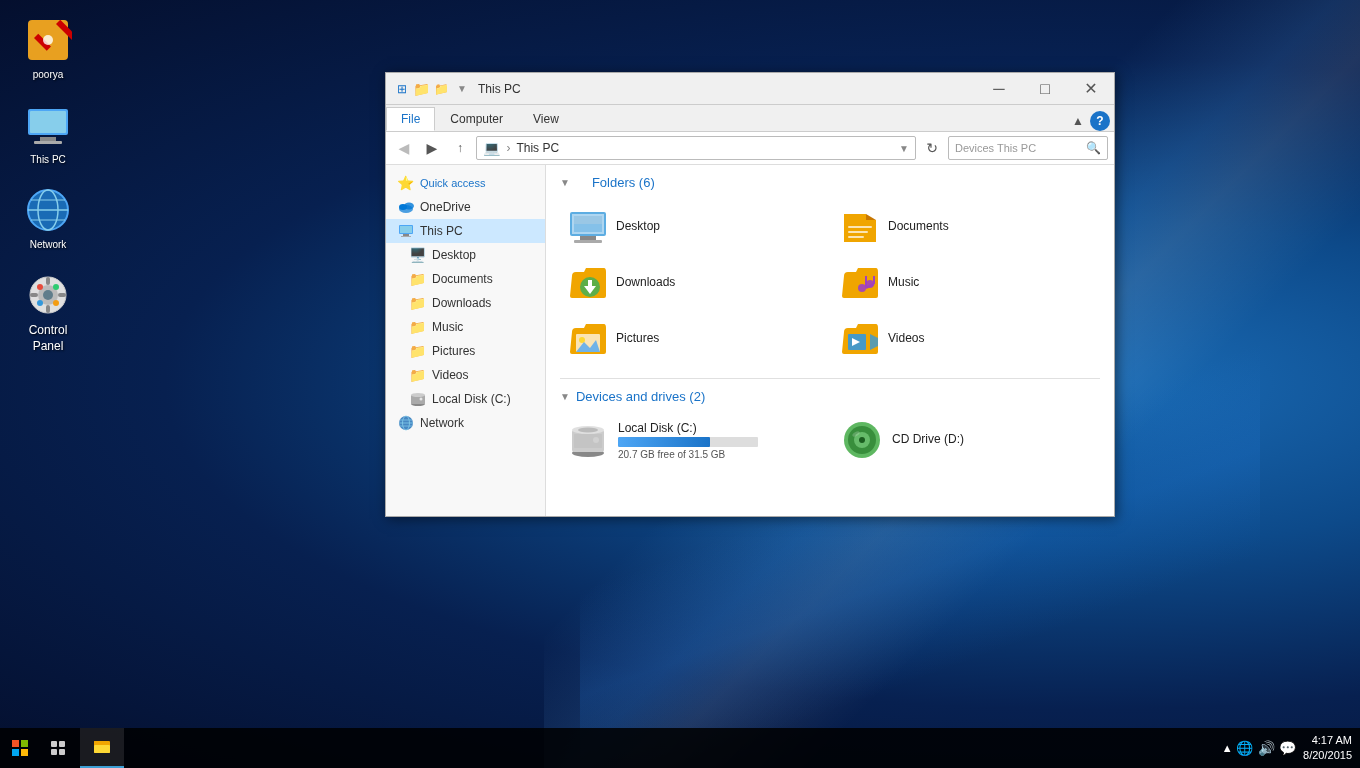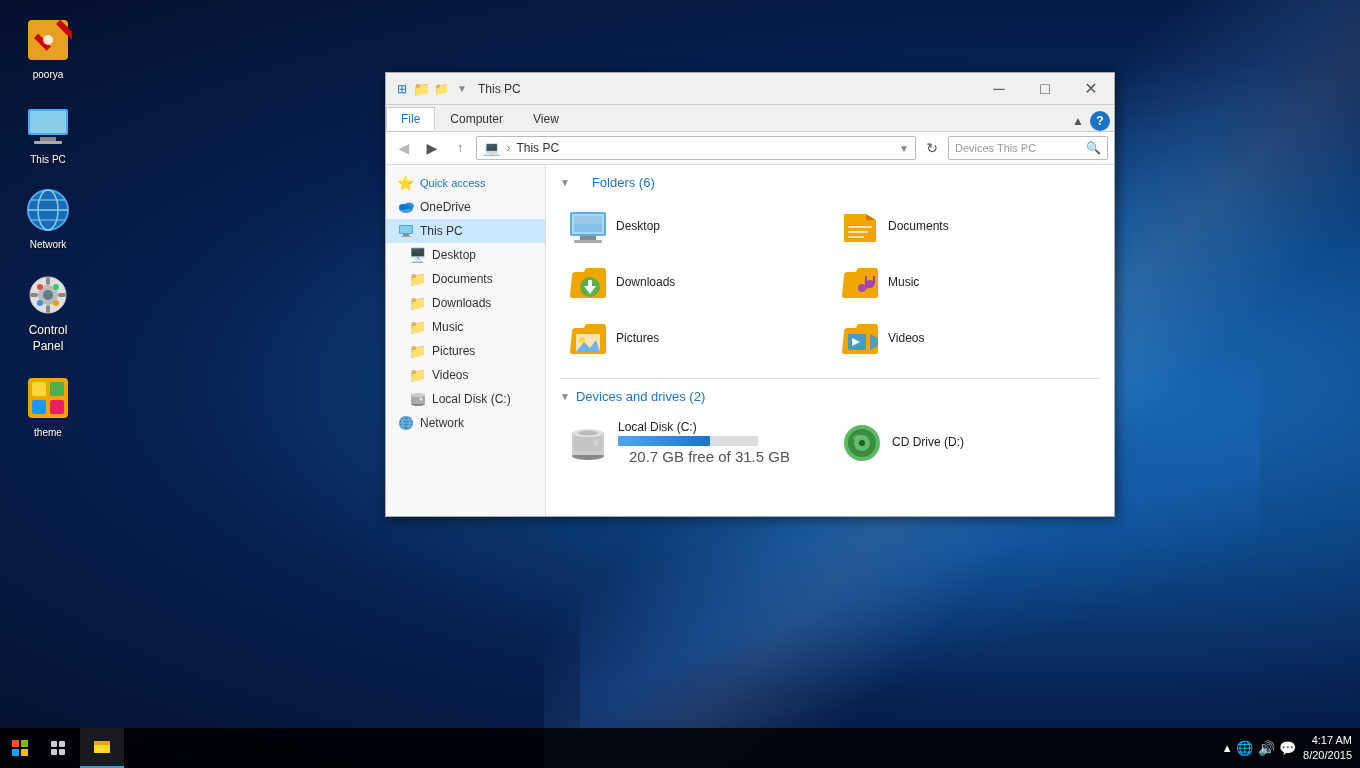--- a/index.html
+++ b/index.html
@@ -478,24 +478,23 @@
       background: #ddd;
       border-radius: 1px;
       overflow: hidden;
     }
     .drive-bar-fill {
       height: 100%;
       background: linear-gradient(to right, #4da6f5, #1a73c8);
       border-radius: 1px;
     }
     .drive-space {
-      font-size: 15px;
+      font-size: 10px;
       color: #555;
       margin-top: 2px;
-      margin-left: 11px;
     }
   </style>
 </head>
 <body>
 
 <div class="desktop">
 
   <div class="desktop-icons">
 
     <div class="desktop-icon">
@@ -548,32 +547,20 @@
           <circle cx="24" cy="24" r="5" fill="#607d8b"></circle>
           <circle cx="16" cy="16" r="3" fill="#e74c3c"></circle>
           <circle cx="32" cy="16" r="3" fill="#2ecc71"></circle>
           <circle cx="16" cy="32" r="3" fill="#3498db"></circle>
           <circle cx="32" cy="32" r="3" fill="#f39c12"></circle>
         </svg>
       </div>
       <span class="icon-label" style="font-size:12px">Control Panel</span>
     </div>
 
-    <div class="desktop-icon">
-      <div class="icon-img">
-        <svg width="48" height="48" viewBox="0 0 48 48">
-          <rect x="4" y="4" width="40" height="40" rx="4" fill="#f0a500"></rect>
-          <rect x="8" y="8" width="14" height="14" rx="2" fill="#fdd835"></rect>
-          <rect x="26" y="8" width="14" height="14" rx="2" fill="#4caf50"></rect>
-          <rect x="8" y="26" width="14" height="14" rx="2" fill="#2196f3"></rect>
-          <rect x="26" y="26" width="14" height="14" rx="2" fill="#e91e63"></rect>
-        </svg>
-      </div>
-      <span class="icon-label">theme</span>
-    </div>
 
   </div>
 
   <div class="explorer-window">
 
     <div class="title-bar">
       <div class="title-bar-icon">
 
         <span style="color:#1a73c8; font-size:12px;">⊞</span>
         <span style="color:#f0a500; font-size:14px;">📁</span>

